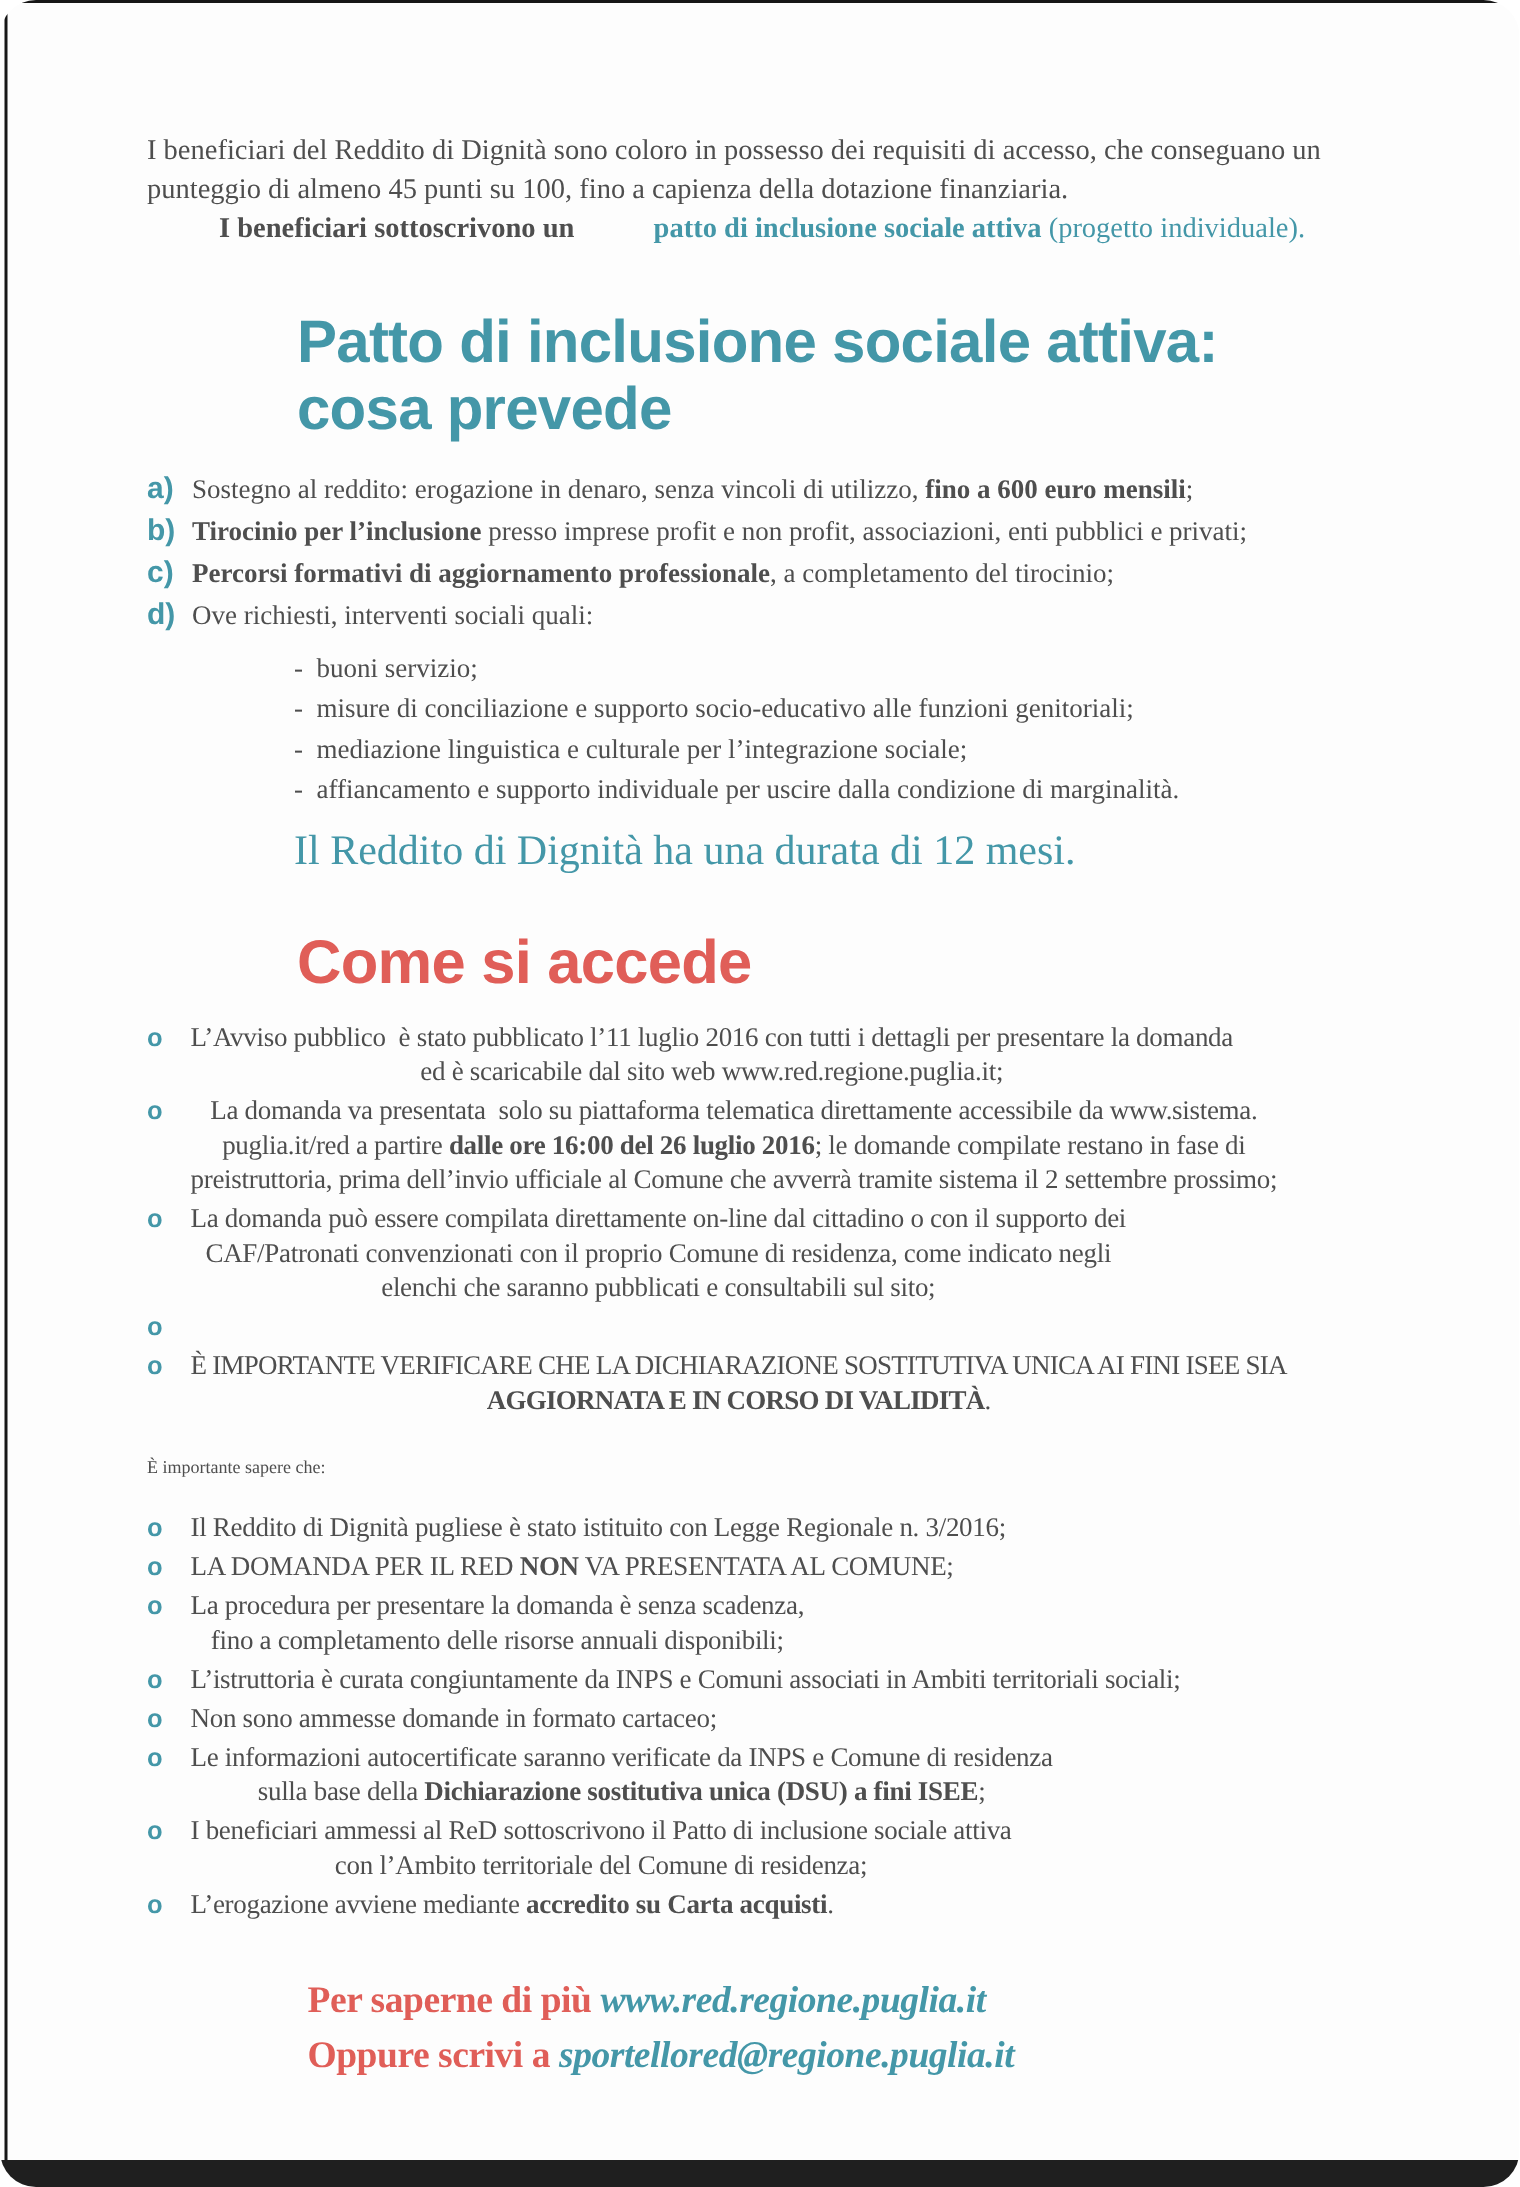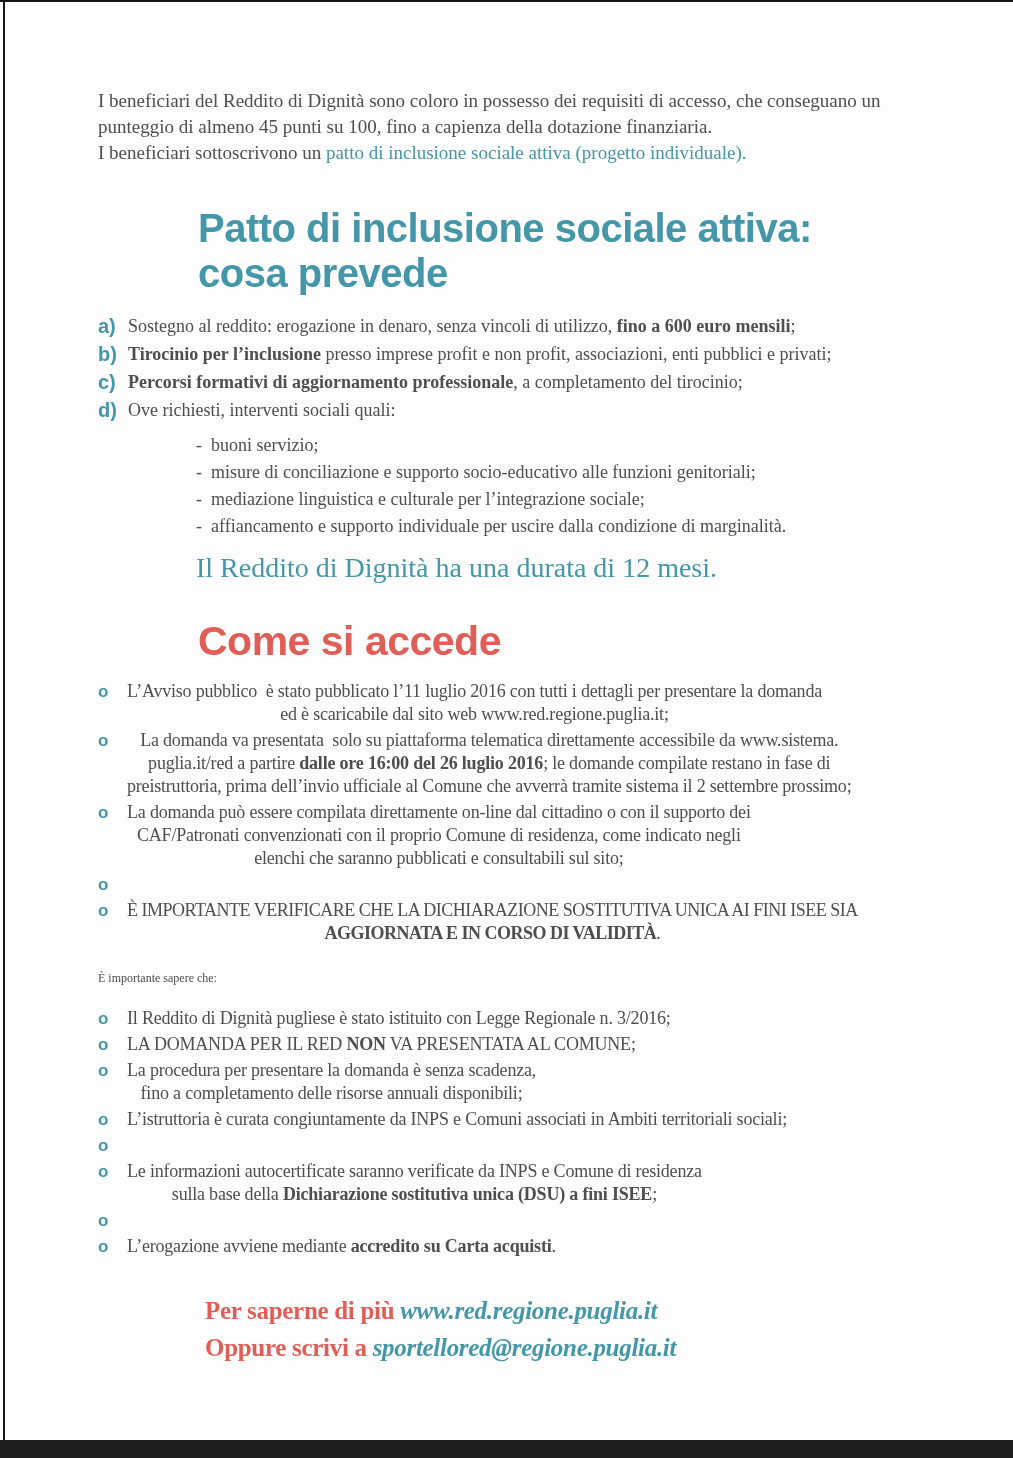--- a/index.html
+++ b/index.html
@@ -3,29 +3,30 @@
 <meta charset="utf-8">
 <style>
   html,body{margin:0;padding:0;background:#ffffff;}
   .page{
     position:relative;
     width:1013px;height:1458px;
     background:#fdfdfd;
     font-family:"Liberation Serif",serif;
     color:var(--text,#4e4e4e);
     overflow:hidden;
+    border-radius:24px;
   }
   .top-line{position:absolute;top:0;left:0;width:100%;height:2px;background:#161616;}
   .left-line{position:absolute;top:0;left:3px;width:2px;bottom:18px;background:#161616;}
   .bottom-band{position:absolute;left:0;right:0;bottom:0;height:18px;background:var(--band,#1f1f1f);}
 
   .content{position:absolute;top:0;left:98px;right:20px;}
 
   .intro{margin:88px 0 0 0;font-size:19px;line-height:26px;white-space:pre-wrap;}
-  .intro b{font-weight:normal;}
+  .intro b{font-weight:bold;margin-left:48px;}
   .teal{color:var(--teal,#4497a8);}
 
   h1.patto{
     margin:40px 0 0 100px;
     font-family:"Liberation Sans",sans-serif;
     font-weight:bold;
     color:var(--teal,#4497a8);
     font-size:40px;line-height:45px;
     letter-spacing:-0.5px;
     white-space:pre-line;
@@ -165,28 +166,31 @@
         <span class="bmark">o</span>
         <p class="btext" style="margin:0"><span>La procedura per presentare la domanda è senza scadenza,
 fino a completamento delle risorse annuali disponibili;</span><b></b><span></span></p>
       </div>
       <div class="brow">
         <span class="bmark">o</span>
         <p class="btext" style="margin:0"><span>L’istruttoria è curata congiuntamente da INPS e Comuni associati in Ambiti territoriali sociali;</span><b></b><span></span></p>
       </div>
       <div class="brow">
         <span class="bmark">o</span>
+        <p class="btext" style="margin:0"><span>Non sono ammesse domande in formato cartaceo;</span><b></b><span></span></p>
       </div>
       <div class="brow">
         <span class="bmark">o</span>
         <p class="btext" style="margin:0"><span>Le informazioni autocertificate saranno verificate da INPS e Comune di residenza
 sulla base della </span><b>Dichiarazione sostitutiva unica (DSU) a fini ISEE</b><span>;</span></p>
       </div>
       <div class="brow">
         <span class="bmark">o</span>
+        <p class="btext" style="margin:0"><span>I beneficiari ammessi al ReD sottoscrivono il Patto di inclusione sociale attiva
+con l’Ambito territoriale del Comune di residenza;</span><b></b><span></span></p>
       </div>
       <div class="brow">
         <span class="bmark">o</span>
         <p class="btext" style="margin:0"><span>L’erogazione avviene mediante </span><b>accredito su Carta acquisti</b><span>.</span></p>
       </div>
     </div>
 
     <div class="footer">
       <div><span class="lbl">Per saperne di più </span><span class="lnk">www.red.regione.puglia.it</span></div>
       <div><span class="lbl">Oppure scrivi a </span><span class="lnk">sportellored@regione.puglia.it</span></div>

